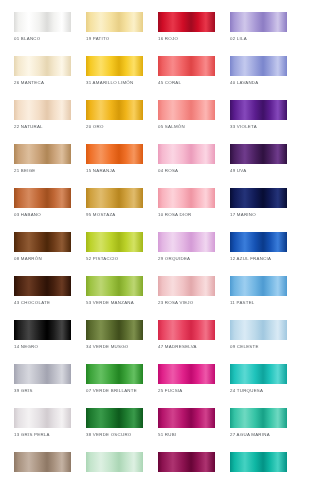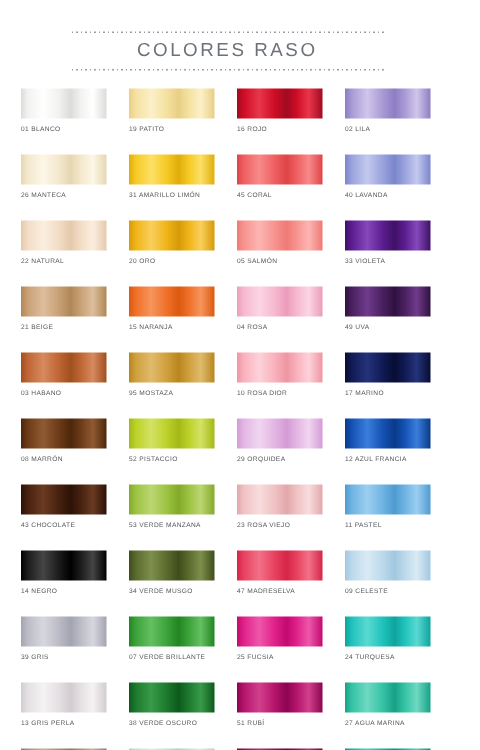--- a/index.html
+++ b/index.html
@@ -70,25 +70,20 @@
     color: #54585d;
     white-space: nowrap;
     line-height: 7px;
   }
 </style>
 </head>
 <body>
 
 <div id="chart-root">
 
-  <div class="header">
-    <div class="rule top"></div>
-    <div class="title">COLORES RASO</div>
-    <div class="rule bottom"></div>
-  </div>
 
   <div class="grid">
       <div class="cell">
         <span class="swatch" style="background: linear-gradient(to right, rgb(220, 220, 218) 0%, rgb(242, 242, 240) 8%, rgb(255, 255, 255) 26%, rgb(242, 242, 240) 44%, rgb(220, 220, 218) 58%, rgb(242, 242, 240) 70%, rgb(255, 255, 255) 84%, rgb(220, 220, 218) 100%);"></span>
         <span class="label">01 BLANCO</span>
       </div>
       <div class="cell">
         <span class="swatch" style="background: linear-gradient(to right, rgb(232, 207, 134) 0%, rgb(245, 225, 160) 8%, rgb(251, 240, 200) 26%, rgb(245, 225, 160) 44%, rgb(232, 207, 134) 58%, rgb(245, 225, 160) 70%, rgb(251, 240, 200) 84%, rgb(232, 207, 134) 100%);"></span>
         <span class="label">19 PATITO</span>
       </div>

